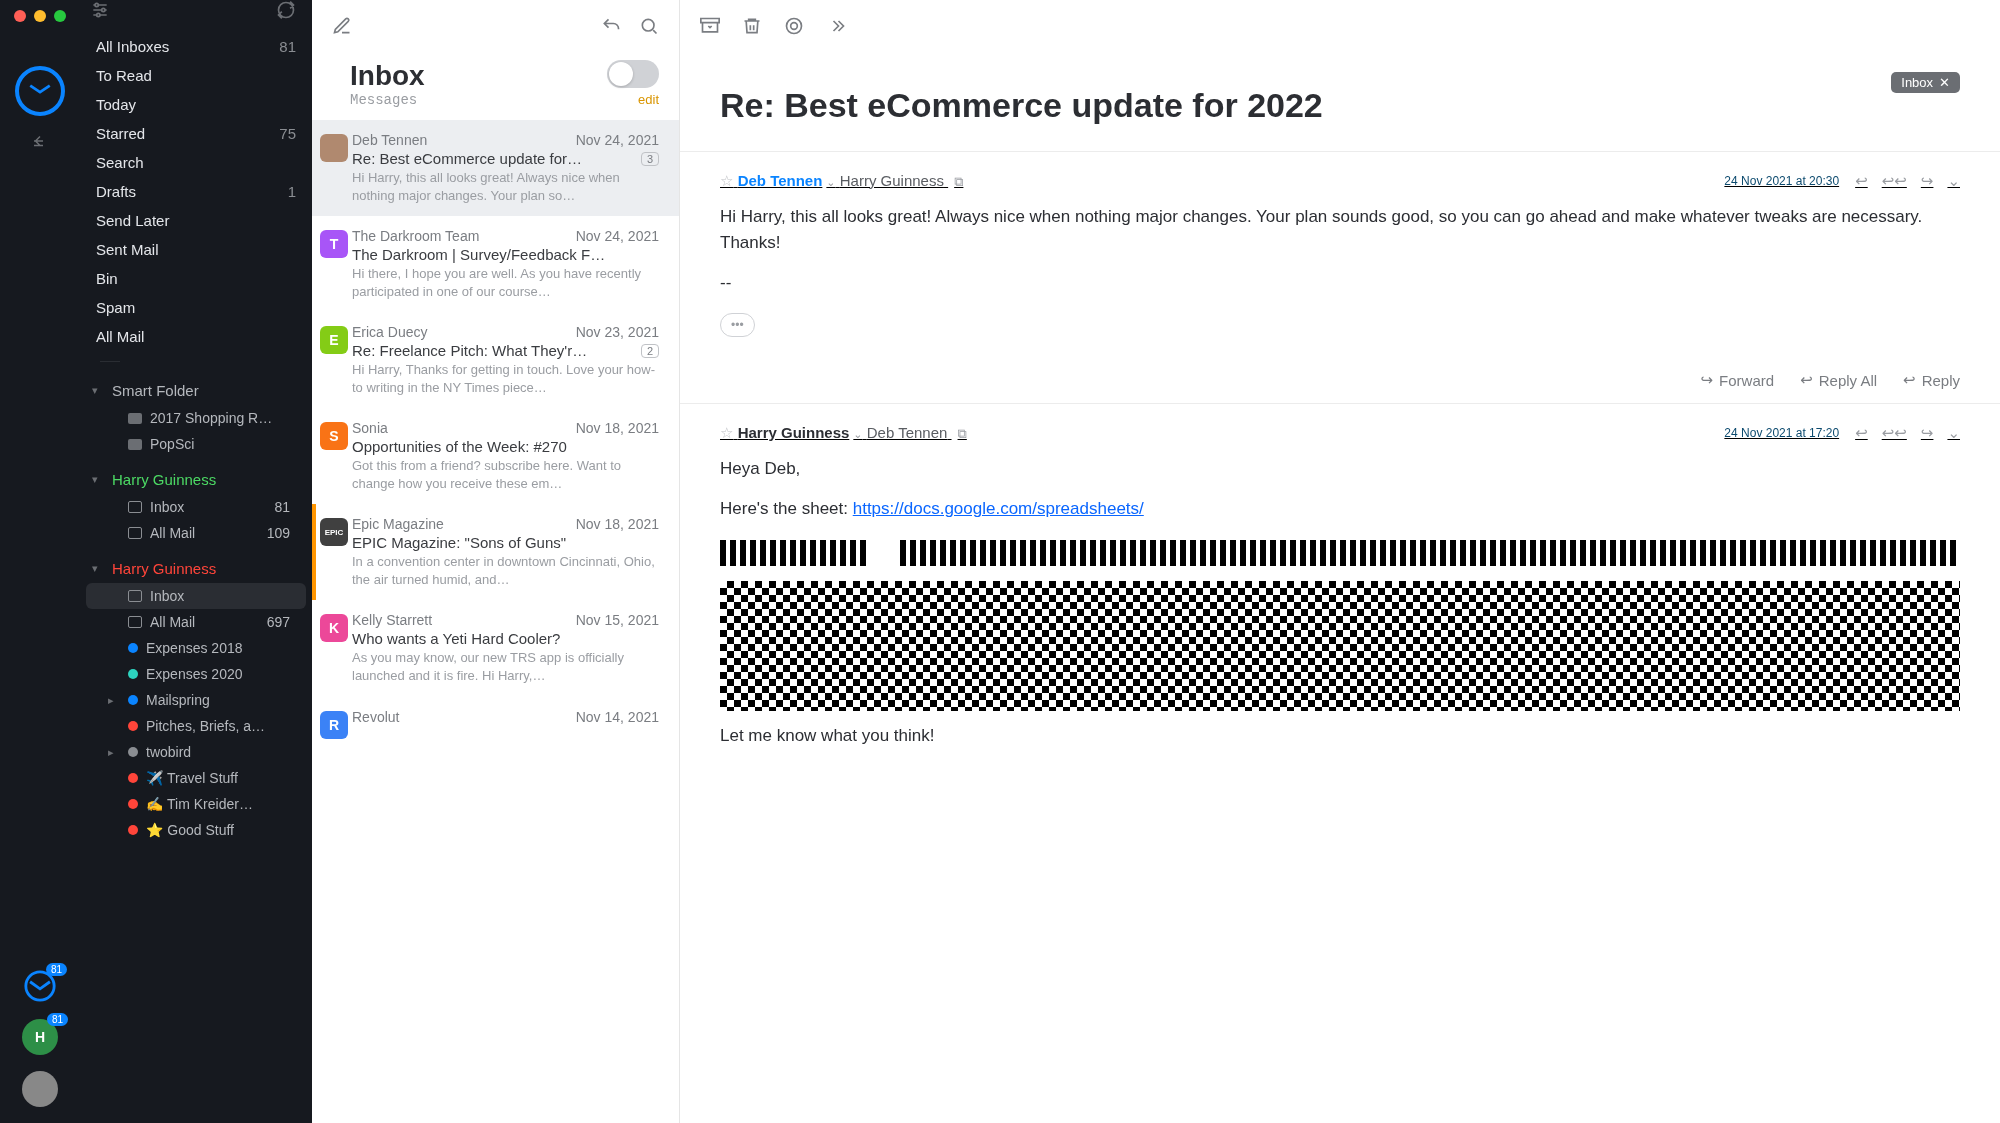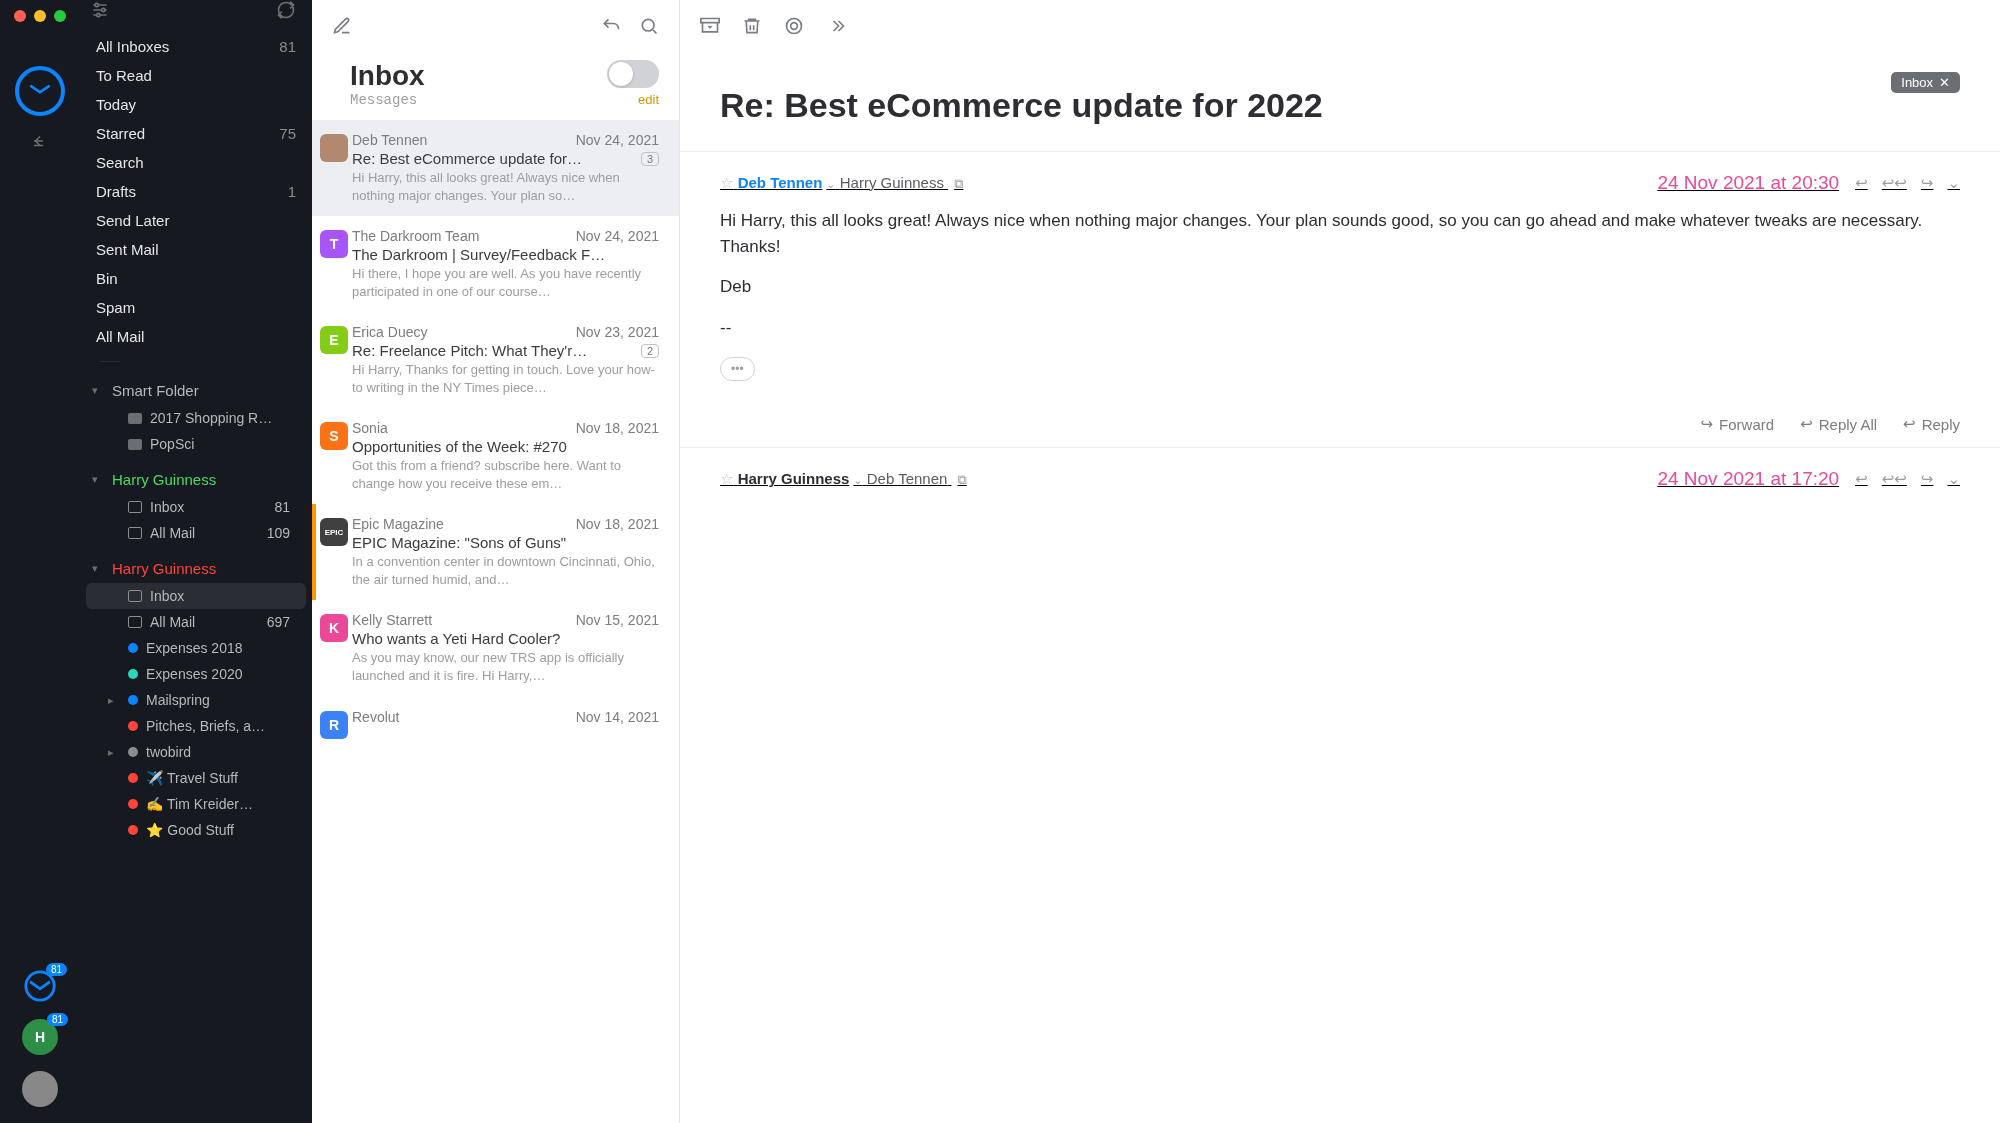--- a/index.html
+++ b/index.html
@@ -61,21 +61,21 @@
 
 .reader { flex: 1; display: flex; flex-direction: column; background: #fff; overflow-y: auto; }
 .reader-toolbar { height: 52px; display: flex; align-items: center; gap: 22px; padding: 0 20px; }
 .reader-header { padding: 20px 40px 24px; border-bottom: 1px solid #ececec; display: flex; justify-content: space-between; align-items: flex-start; gap: 20px; }
 .reader-header h1 { font-size: 34px; font-weight: 700; color: #2c2e33; line-height: 1.25; margin-top: 12px; }
 .inbox-tag { background: #6b6e73; color: #fff; font-size: 13px; padding: 3px 10px; border-radius: 5px; display: flex; align-items: center; gap: 6px; }
 .email-block { padding: 20px 40px; }
 .email-meta { display: flex; justify-content: space-between; align-items: center; font-size: 15px; margin-bottom: 14px; text-decoration: underline; }
 .email-meta .from { color: #0a84ff; font-weight: 600; }
 .email-meta .to { color: #5a5d62; }
-.email-meta .date { color: #ec4899; font-size: 19px; }
+.email-meta .date { color: #0c4a6e; font-size: 12px; }
 .meta-icons { display: flex; gap: 14px; color: #9a9da2; }
 .star { color: #c0c2c6; }
 .email-body { color: #2c2e33; font-size: 17px; line-height: 1.55; }
 .email-body p { margin-bottom: 14px; }
 .more-btn { border: 1px solid #d0d2d6; border-radius: 12px; padding: 2px 10px; color: #9a9da2; font-size: 12px; display: inline-block; }
 .reply-row { display: flex; justify-content: flex-end; gap: 26px; padding: 14px 40px; color: #7a7d82; font-size: 15px; border-bottom: 1px solid #ececec; }
 .reply-row span { cursor: pointer; display: flex; align-items: center; gap: 6px; }
 .link { color: #0a66ff; text-decoration: underline; }
 .redacted { height: 26px; background: repeating-linear-gradient(90deg,#000 0 6px,#fff 6px 10px); margin: 3px 0; }
 .redacted-block { height: 130px; background: repeating-conic-gradient(#000 0 25%, #fff 0 50%) 0 0/14px 14px; margin-top: 12px; }
@@ -462,21 +462,20 @@
         <span class="meta-icons">
           <span>↩</span>
           <span>↩↩</span>
           <span>↪</span>
           <span>⌄</span>
         </span>
       </div>
     </div>
     <div class="email-body">
       <p>Hi Harry, this all looks great! Always nice when nothing major changes. Your plan sounds good, so you can go ahead and make whatever tweaks are necessary. Thanks!</p>
-      <p>Deb</p>
       <p>--</p>
       <span class="more-btn">•••</span>
     </div>
   </div>
   <div class="reply-row">
     <span>↪ <span>Forward</span></span>
     <span>↩ <span>Reply All</span></span>
     <span>↩ <span>Reply</span></span>
   </div>
 
@@ -491,14 +490,28 @@
       <div style="display:flex;align-items:center;gap:16px;">
         <span class="date">24 Nov 2021 at 17:20</span>
         <span class="meta-icons">
           <span>↩</span>
           <span>↩↩</span>
           <span>↪</span>
           <span>⌄</span>
         </span>
       </div>
     </div>
+    <div class="email-body">
+      <p>Heya Deb,</p>
+      <p><span>Here's the sheet: </span><a class="link">https://docs.google.com/spreadsheets/</a></p>
+      <div style="display:flex;gap:30px;">
+        <div style="flex:0 0 150px;">
+            <div class="redacted"></div>
+          </div>
+        <div style="flex:1;">
+            <div class="redacted"></div>
+          </div>
+      </div>
+      <div class="redacted-block"></div>
+      <p style="margin-top:12px;">Let me know what you think!</p>
+    </div>
   </div>
 </div>
 
 </body></html>

